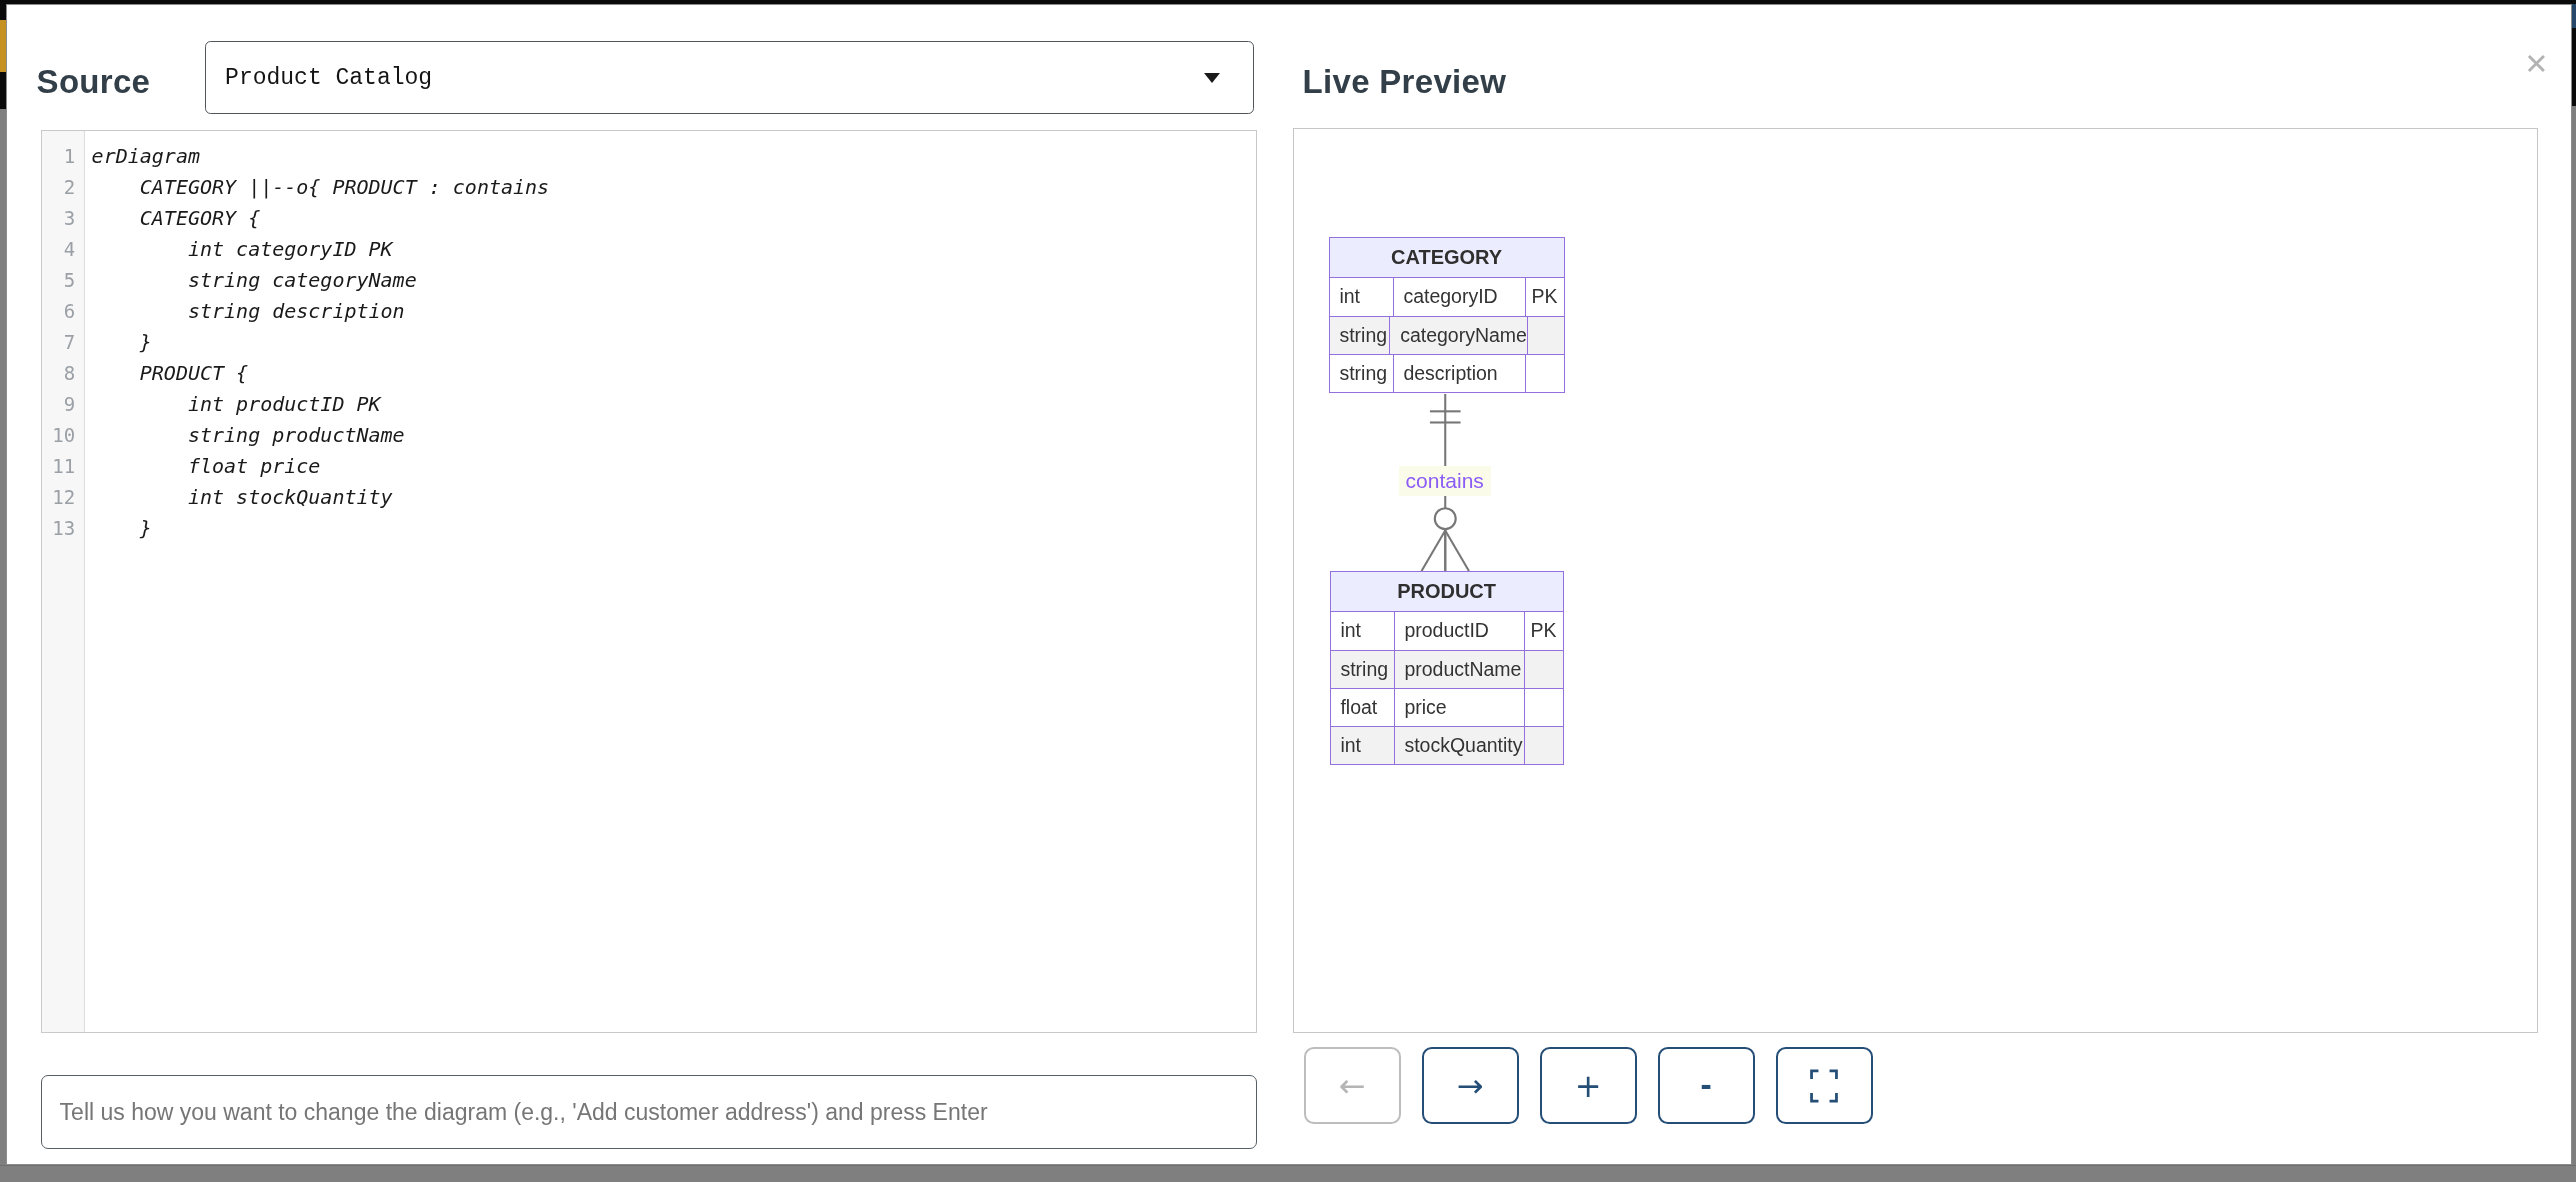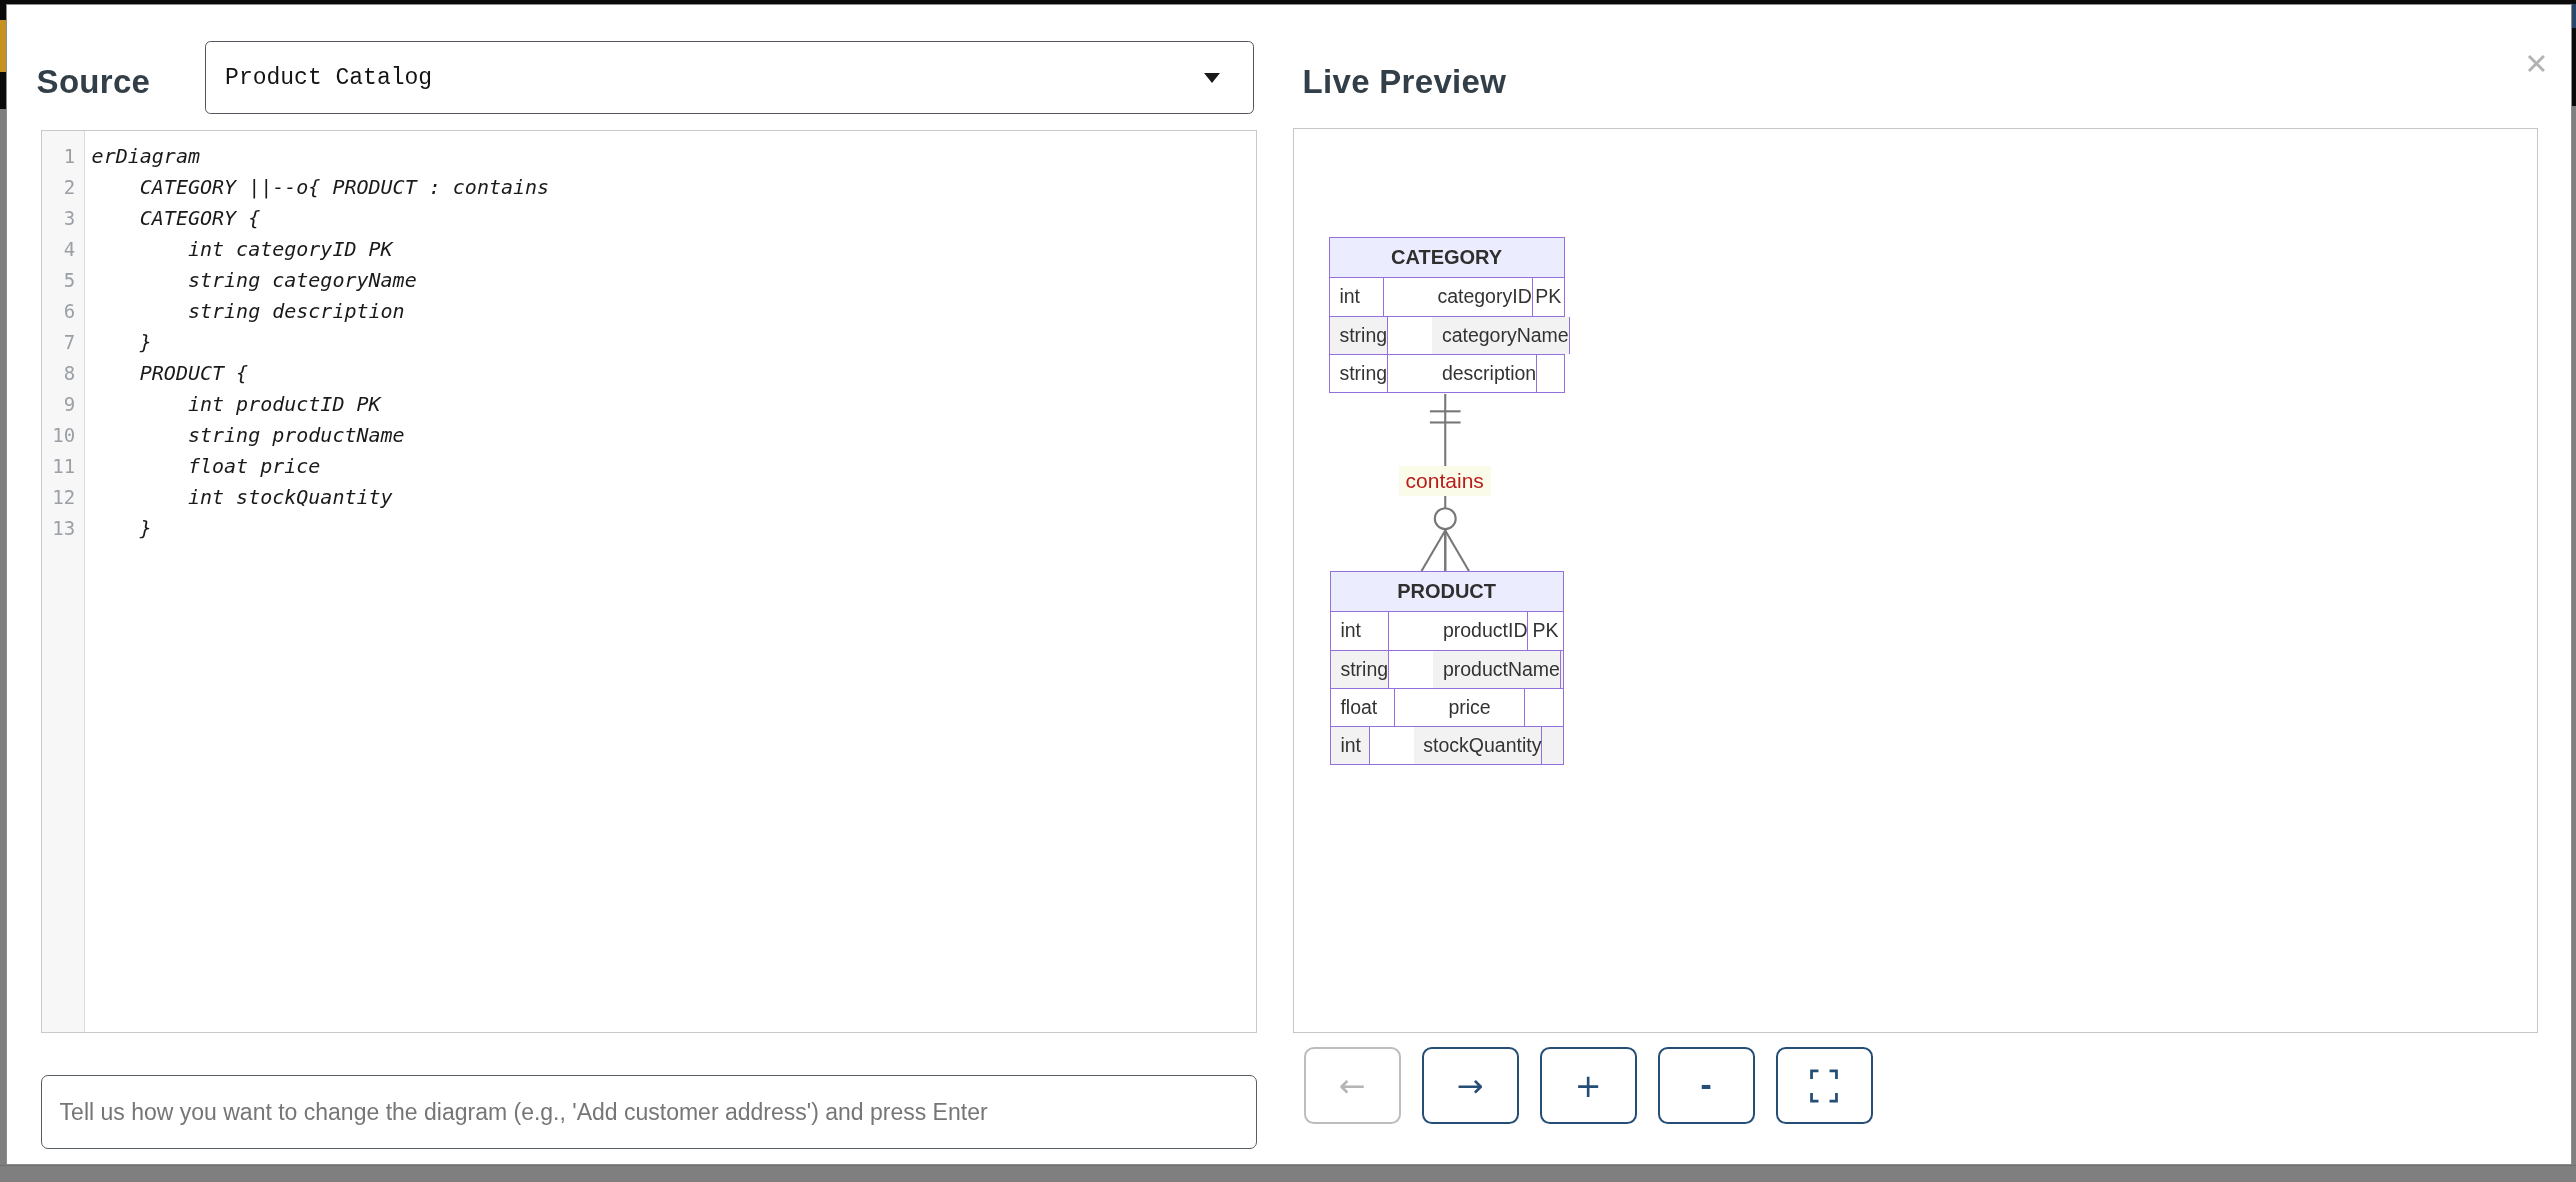--- a/index.html
+++ b/index.html
@@ -85,25 +85,25 @@
     text-align:center;font-size:20px;font-weight:bold;color:#2f2f2f;
   }
   .erow{display:flex;height:38px;box-sizing:border-box;}
   .erow + .erow{border-top:1.4px solid #9370DB;}
   .erow.alt .ecell{background:#f2f2f2;}
   .ecell{
     box-sizing:border-box;height:100%;line-height:37px;font-size:19.5px;color:#333;
     padding-left:9.8px;background:#fff;
   }
   .ecell.c-type{width:64px;border-right:1.4px solid #9370DB;}
-  .ecell.c-name{flex:1;border-right:1.4px solid #9370DB;margin-left:44px;}
+  .ecell.c-name{flex:1;border-right:1.4px solid #9370DB;}
   .ecell.c-key{width:38px;text-align:center;padding-left:0;}
   #rel-svg{position:absolute;left:0;top:0;pointer-events:none;}
   .rel-label{
-    position:absolute;background:#fbfbea;color:#b91c1c;font-size:21px;
+    position:absolute;background:#fbfbea;color:#8b5cf6;font-size:21px;
     padding:2.8px 7px;white-space:nowrap;
   }
 
   
   .toolbar{position:absolute;left:1297px;top:1042px;display:flex;gap:21px;}
   .tbtn{
     width:97px;height:77px;border:2.1px solid #254e77;border-radius:9.8px;
     background:#fff;color:#254e77;display:flex;align-items:center;justify-content:center;
     font-family:"DejaVu Sans",sans-serif;font-size:32px;cursor:pointer;box-sizing:border-box;
     padding:0;

